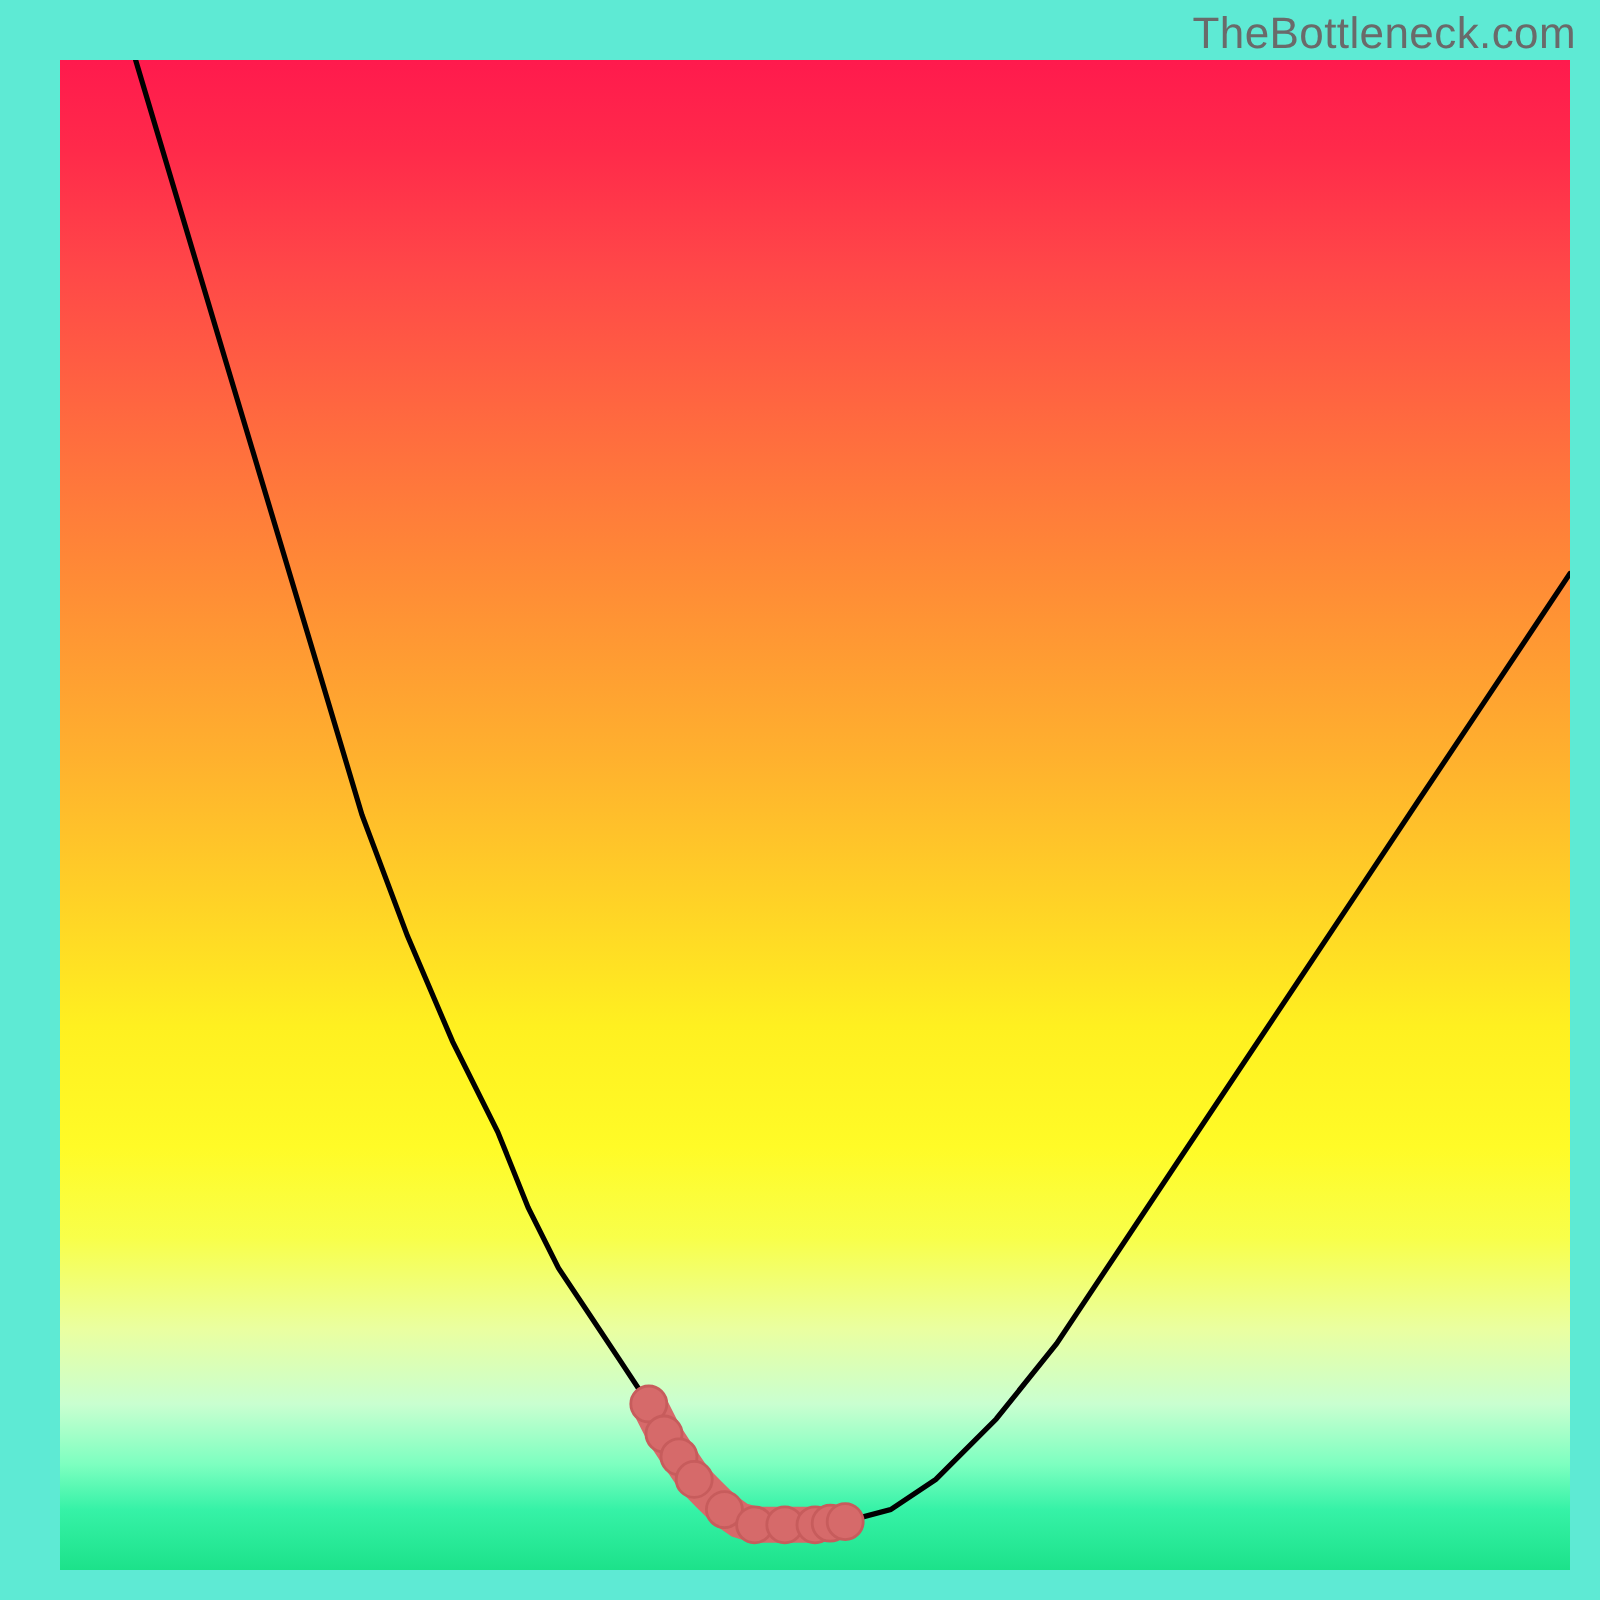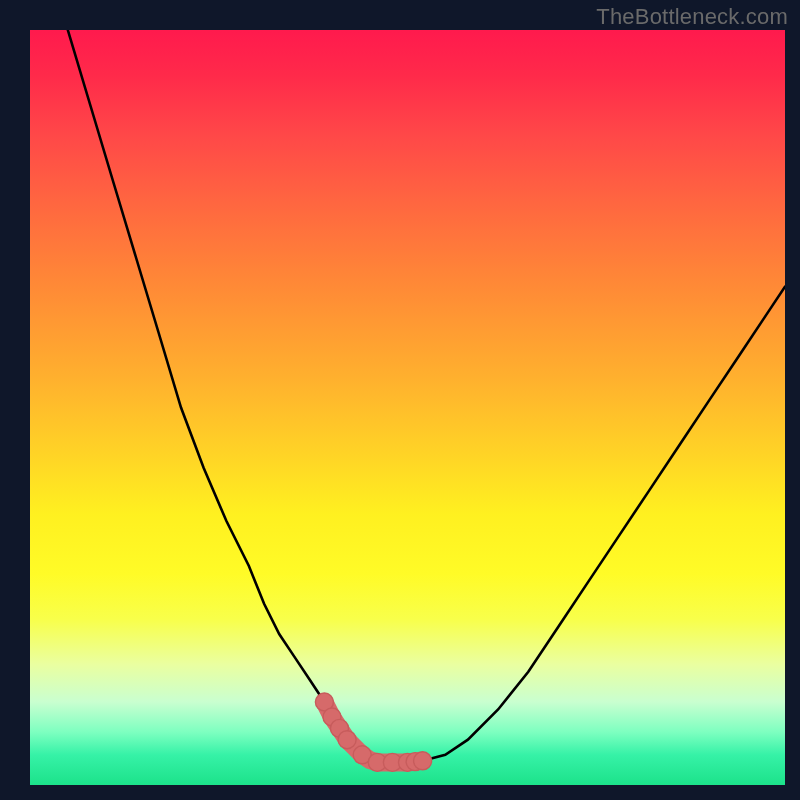--- a/index.html
+++ b/index.html
@@ -8,21 +8,21 @@
     width: 800px;
     height: 800px;
     background: #000;
     overflow: hidden;
     font-family: Arial, Helvetica, sans-serif;
   }
   .frame {
     position: relative;
     width: 800px;
     height: 800px;
-    background: #0f172a;
+    background: #5eead4;
   }
   .watermark {
     position: absolute;
     top: 4px;
     right: 12px;
     color: #6a6a6a;
     font-size: 22px;
     letter-spacing: 0.2px;
     z-index: 5;
   }

